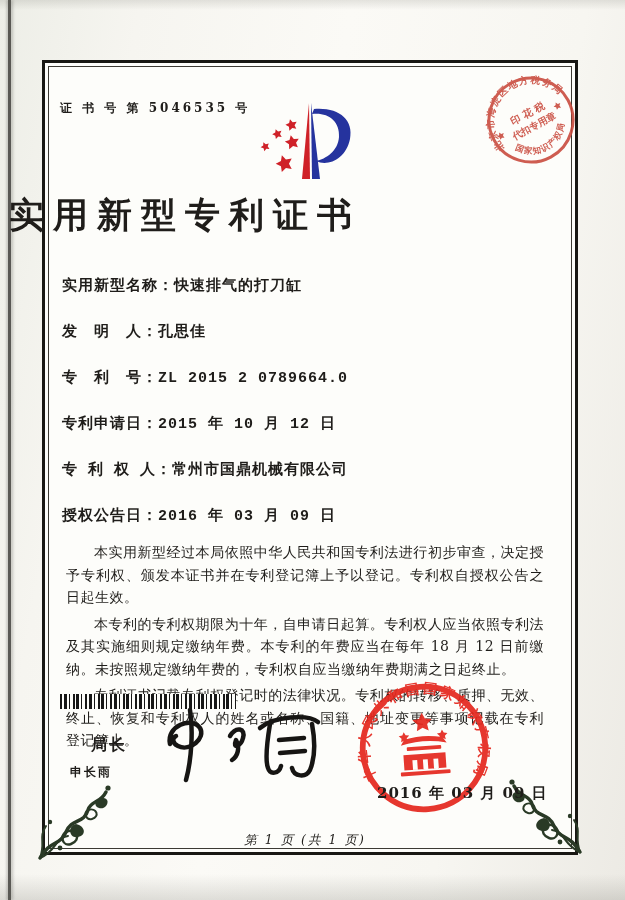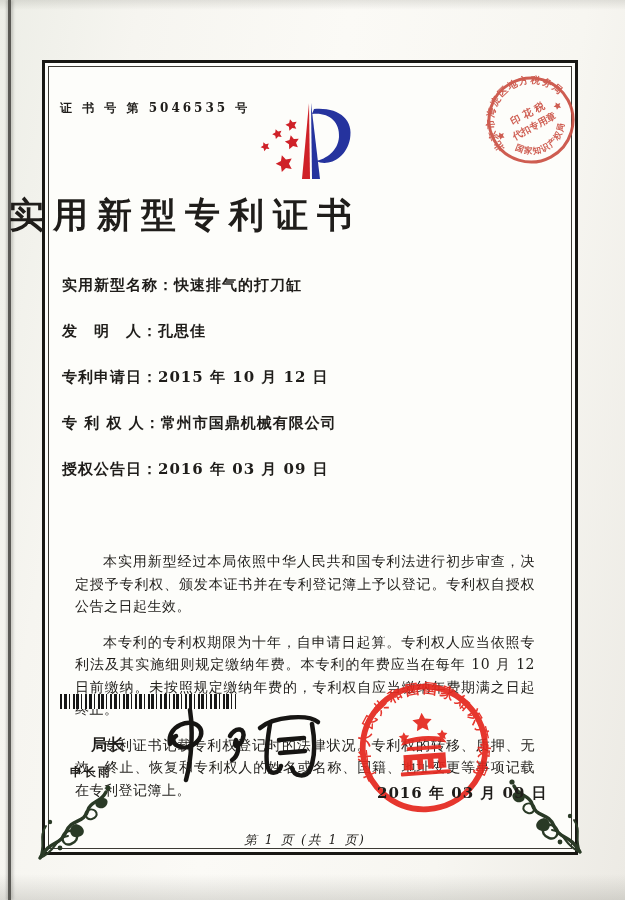--- a/index.html
+++ b/index.html
@@ -13,26 +13,26 @@
   
   .frame{position:absolute;left:42px;top:60px;width:530px;height:789px;border:3px solid #181713;background:#fdfdfa;}
   .frame-inner{position:absolute;inset:3px;border:1px solid #3c3a34;}
   
   .cert-no{position:absolute;left:60px;top:100px;font-size:12px;font-weight:bold;letter-spacing:3px;}
   .logo{position:absolute;left:250px;top:97px;}
   .title{position:absolute;left:0;top:192px;width:625px;font-size:35px;font-weight:bold;letter-spacing:9px;text-indent:9px;}
   
   .tax-stamp{position:absolute;left:485px;top:74px;width:92px;height:92px;transform:rotate(-28deg);opacity:.88;}
   
-  .fields{position:absolute;left:62px;top:276px;width:470px;}
+  .fields{position:absolute;left:62px;top:276px;width:470px;font-family:Liberation Mono, monospace;}
   .field{height:46px;font-size:15px;font-weight:bold;letter-spacing:1px;white-space:nowrap;}
   .field .val{font-weight:bold;}
   
   .body-text{position:absolute;left:62px;top:537px;width:486px;font-size:14px;line-height:22.5px;text-align:justify;}
-  .body-text p{margin:13px;text-indent:2em;letter-spacing:.5px;}
+  .body-text p{margin:4px;text-indent:2em;letter-spacing:.5px;}
   
   .barcode{position:absolute;left:60px;top:694px;width:176px;height:15px;
     background:repeating-linear-gradient(90deg,#161616 0 2px,#fdfdfa 2px 4px,#161616 4px 7px,#fdfdfa 7px 9px,#161616 9px 10px,#fdfdfa 10px 13px,#161616 13px 15px,#fdfdfa 15px 16px,#161616 16px 19px,#fdfdfa 19px 21px,#161616 21px 22px,#fdfdfa 22px 25px);}
   
   .sig-title{position:absolute;left:78px;top:735px;font-size:16px;font-weight:bold;letter-spacing:2px;font-family:"DejaVu Sans","Liberation Sans",sans-serif;margin-left:13px;}
   .sig-name{position:absolute;left:70px;top:764px;font-size:12px;font-weight:bold;letter-spacing:2px;font-family:Liberation Serif, serif;}
   .signature-svg{position:absolute;left:148px;top:700px;}
   
   .issuing-seal{position:absolute;left:357px;top:681px;width:134px;height:134px;transform:rotate(-4deg);opacity:.92;}
   .issue-date{position:absolute;left:377px;top:784px;font-size:15px;font-weight:bold;letter-spacing:1px;z-index:5;}
@@ -87,28 +87,29 @@
     <text x="46" y="56" text-anchor="middle" font-size="9.5" font-weight="bold" fill="#c8473a">代扣专用章</text>
     <path d="M12,46 l1.2,2.4 2.6,.4 -1.9,1.8 .4,2.6 -2.3-1.2 -2.3,1.2 .4-2.6 -1.9-1.8 2.6-.4 Z" fill="#c8473a" transform="translate(0,-4)"></path>
     <path d="M76,46 l1.2,2.4 2.6,.4 -1.9,1.8 .4,2.6 -2.3-1.2 -2.3,1.2 .4-2.6 -1.9-1.8 2.6-.4 Z" fill="#c8473a" transform="translate(0,-4)"></path>
   </svg>
 
   <div class="title">实用新型专利证书</div>
 
   <div class="fields">
     <div class="field"><span class="lbl">实用新型名称：</span><span class="val">快速排气的打刀缸</span></div>
     <div class="field"><span class="lbl">发　明　人：</span><span class="val">孔思佳</span></div>
+    <div class="field"><span class="lbl">专　利　号：</span><span class="val">ZL 2015 2 0789664.0</span></div>
     <div class="field"><span class="lbl">专利申请日：</span><span class="val">2015 年 10 月 12 日</span></div>
     <div class="field"><span class="lbl">专 利 权 人：</span><span class="val">常州市国鼎机械有限公司</span></div>
     <div class="field"><span class="lbl">授权公告日：</span><span class="val">2016 年 03 月 09 日</span></div>
   </div>
 
   <div class="body-text">
     <p>本实用新型经过本局依照中华人民共和国专利法进行初步审查，决定授予专利权、颁发本证书并在专利登记簿上予以登记。专利权自授权公告之日起生效。</p>
-    <p>本专利的专利权期限为十年，自申请日起算。专利权人应当依照专利法及其实施细则规定缴纳年费。本专利的年费应当在每年 10 月 12 日前缴纳。未按照规定缴纳年费的，专利权自应当缴纳年费期满之日起终止。</p>
+    <p>本专利的专利权期限为十年，自申请日起算。专利权人应当依照专利法及其实施细则规定缴纳年费。本专利的年费应当在每年 18 月 12 日前缴纳。未按照规定缴纳年费的，专利权自应当缴纳年费期满之日起终止。</p>
     <p>专利证书记载专利权登记时的法律状况。专利权的转移、质押、无效、终止、恢复和专利权人的姓名或名称、国籍、地址变更等事项记载在专利登记簿上。</p>
   </div>
 
   <div class="barcode"></div>
 
   <div class="sig-title">局长</div>
   <div class="sig-name">申长雨</div>
   <svg class="signature-svg" width="185" height="95" viewBox="0 0 185 95">
     <g fill="none" stroke="#161513" stroke-width="4.5" stroke-linecap="round" stroke-linejoin="round">
       <path d="M22,44 C18,26 44,16 52,28 C58,38 42,52 30,46 C24,43 24,38 28,36"></path>

